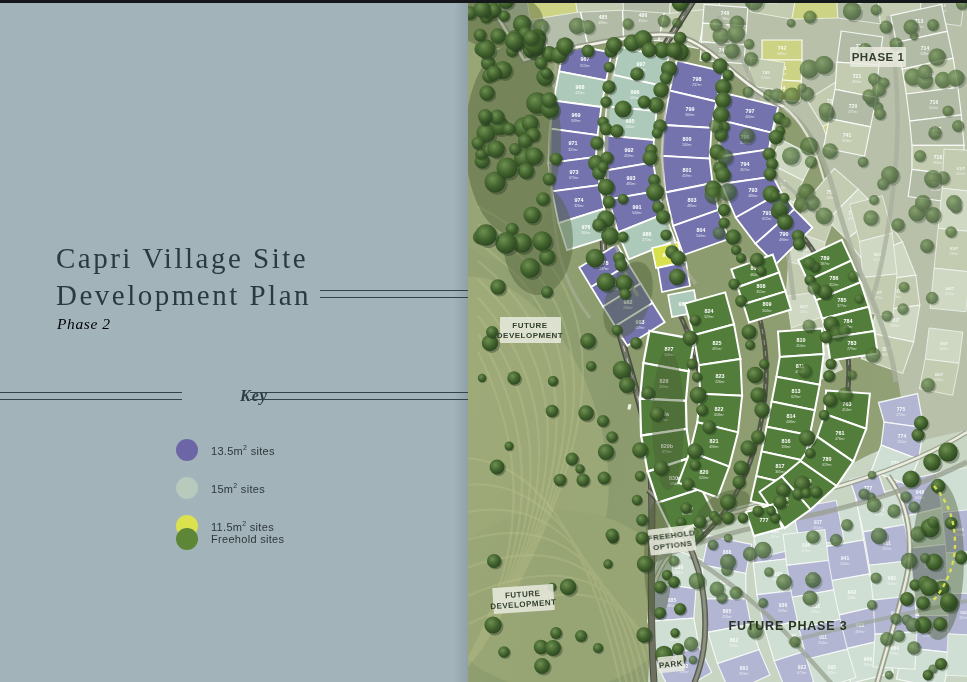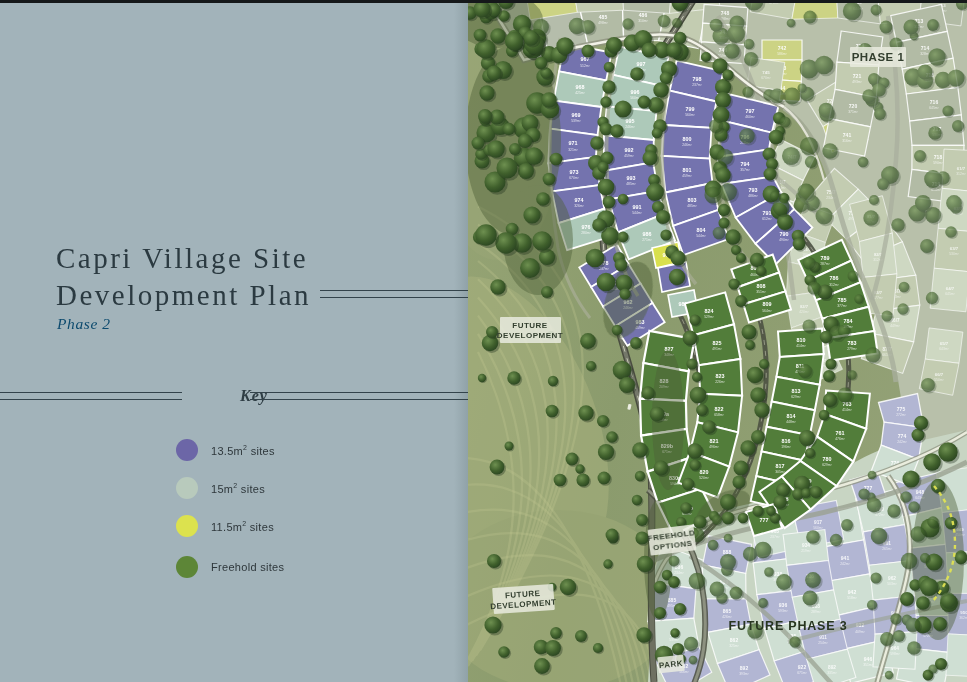--- a/index.html
+++ b/index.html
@@ -2,21 +2,21 @@
 <html><head><meta charset="utf-8">
 <style>
 html,body{margin:0;padding:0;background:#20211e;}
 #page{position:relative;width:967px;height:682px;overflow:hidden;font-family:"Liberation Sans",sans-serif;background:#a2b3ba;}
 #topbar{position:absolute;left:0;top:0;width:967px;height:3px;background:#15181a;z-index:30;}
 #panel{position:absolute;left:0;top:0;width:468px;height:682px;background:#a2b3ba;z-index:5;}
 #panel .shade{position:absolute;right:0;top:0;width:14px;height:682px;background:linear-gradient(to right,rgba(90,110,115,0),rgba(90,110,115,0.25));}
 h1{position:absolute;left:56px;top:240px;margin:0;font-family:"Liberation Serif",serif;font-weight:500;font-size:29px;line-height:37px;letter-spacing:2.5px;color:#2b3a41;}
 .rule2{position:absolute;height:6px;border-top:1.6px solid #33434b;border-bottom:1.6px solid #33434b;}
 #titleline{left:320px;top:290px;width:148px;}
-.phase2{position:absolute;left:57px;top:315px;font-family:"Liberation Serif",serif;font-style:italic;font-size:15.5px;letter-spacing:0.6px;color:#0c4a6e;text-align:center;}
+.phase2{position:absolute;left:57px;top:315px;font-family:"Liberation Serif",serif;font-style:italic;font-size:15.5px;letter-spacing:0.6px;color:#000000;text-align:center;}
 #keyleft{left:0;top:392px;width:182px;}
 #keyright{left:250px;top:392px;width:218px;}
 .key{position:absolute;left:204px;top:387px;font-family:"Liberation Serif",serif;font-style:italic;font-weight:bold;font-size:16px;letter-spacing:1px;color:#2e3d44;margin-left:36px;}
 .leg{position:absolute;left:176px;display:flex;align-items:center;}
 .dot{width:22px;height:22px;border-radius:50%;margin-right:13px;flex:none;}
 .leg span{font-size:11px;color:#2e373b;letter-spacing:0.3px;}
 sup{font-size:7px;}
 #map{position:absolute;left:468px;top:0;width:499px;height:682px;z-index:1;}
 </style></head>
 <body>
@@ -47,21 +47,21 @@
 <div class="leg" style="top:477px">
         <div class="dot" style="background:#b8cabc"></div>
         <span>15m<sup>2</sup> sites</span>
       </div>
 
 <div class="leg" style="top:515px">
         <div class="dot" style="background:#dce24e"></div>
         <span>11.5m<sup>2</sup> sites</span>
       </div>
 
-<div class="leg" style="top:556px">
+<div class="leg" style="top:528px">
         <div class="dot" style="background:#5d8637"></div>
         <span>Freehold sites</span>
       </div>
 </div>
 
 <svg id="map" viewBox="0 0 499 682" width="499" height="682">
 <defs>
 <linearGradient id="terr" x1="0" y1="0" x2="1" y2="0.35">
 <stop offset="0" stop-color="#97a575"></stop>
 <stop offset="0.45" stop-color="#8b9b6d"></stop>

